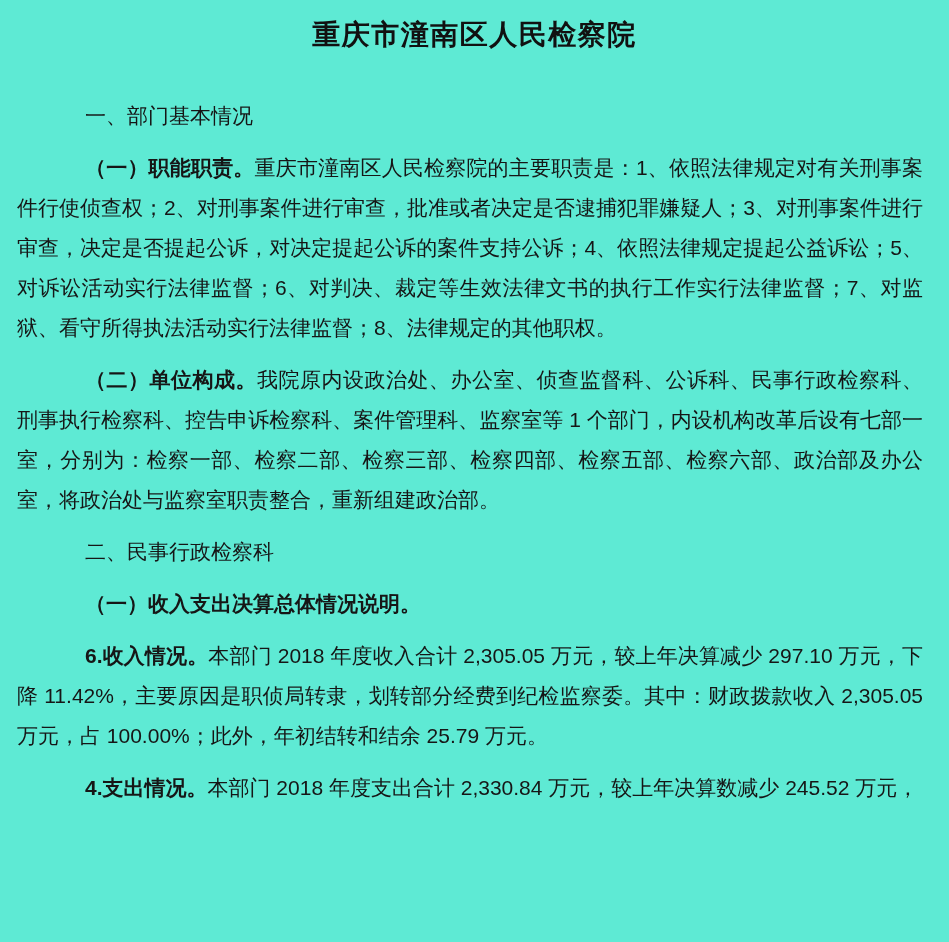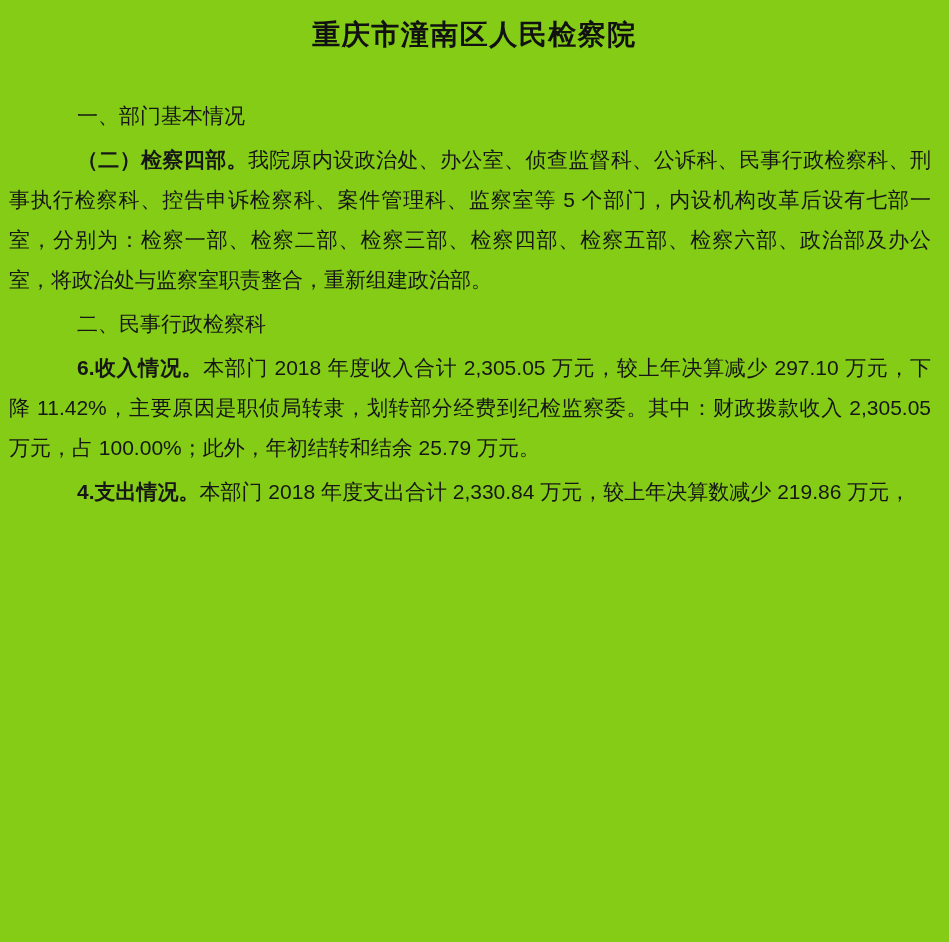--- a/index.html
+++ b/index.html
@@ -6,67 +6,69 @@
   body {
     width: 949px;
     height: 942px;
     background: #ffffff;
     overflow: hidden;
   }
   .page {
     position: relative;
     width: 949px;
     height: 942px;
-    background: #84cc16;
+    background: #5eead4;
     color: #161616;
     font-family: "Liberation Sans", "DejaVu Sans", sans-serif;
     overflow: hidden;
   }
   .doc-title {
     padding-top: 14px;
     text-align: center;
     font-size: 28px;
     line-height: 42px;
     font-weight: 600;
     letter-spacing: 1.5px;
     color: #111111;
   }
   .content {
     margin: 40px 14px 0 5px;
     font-size: 21px;
     line-height: 40px;
     color: #161616;
   }
   .content p {
-    margin: 4px;
+    margin: 12px;
     text-indent: 68px;
     text-align: justify;
   }
   .lead { font-weight: 700; }
   .bold-line { font-weight: 700; }
 </style>
 </head>
 <body>
 
 <div class="page">
 
   <div class="doc-title">
     <div>重庆市潼南区人民检察院</div>
   </div>
 
   <div class="content">
 
     <p>一、部门基本情况</p>
 
+    <p><span class="lead">（一）职能职责。</span><span>重庆市潼南区人民检察院的主要职责是：1、依照法律规定对有关刑事案件行使侦查权；2、对刑事案件进行审查，批准或者决定是否逮捕犯罪嫌疑人；3、对刑事案件进行审查，决定是否提起公诉，对决定提起公诉的案件支持公诉；4、依照法律规定提起公益诉讼；5、对诉讼活动实行法律监督；6、对判决、裁定等生效法律文书的执行工作实行法律监督；7、对监狱、看守所得执法活动实行法律监督；8、法律规定的其他职权。</span></p>
 
-    <p><span class="lead">（二）检察四部。</span><span>我院原内设政治处、办公室、侦查监督科、公诉科、民事行政检察科、刑事执行检察科、控告申诉检察科、案件管理科、监察室等 5 个部门，内设机构改革后设有七部一室，分别为：检察一部、检察二部、检察三部、检察四部、检察五部、检察六部、政治部及办公室，将政治处与监察室职责整合，重新组建政治部。</span></p>
+    <p><span class="lead">（二）单位构成。</span><span>我院原内设政治处、办公室、侦查监督科、公诉科、民事行政检察科、刑事执行检察科、控告申诉检察科、案件管理科、监察室等 1 个部门，内设机构改革后设有七部一室，分别为：检察一部、检察二部、检察三部、检察四部、检察五部、检察六部、政治部及办公室，将政治处与监察室职责整合，重新组建政治部。</span></p>
 
     <p>二、民事行政检察科</p>
 
+    <p class="bold-line">（一）收入支出决算总体情况说明。</p>
 
 
     <p><span class="lead">6.收入情况。</span><span>本部门 2018 年度收入合计 2,305.05 万元，较上年决算减少 297.10 万元，下降 11.42%，主要原因是职侦局转隶，划转部分经费到纪检监察委。其中：财政拨款收入 2,305.05 万元，占 100.00%；此外，年初结转和结余 25.79 万元。</span></p>
 
-    <p><span class="lead">4.支出情况。</span><span>本部门 2018 年度支出合计 2,330.84 万元，较上年决算数减少 219.86 万元，</span></p>
+    <p><span class="lead">4.支出情况。</span><span>本部门 2018 年度支出合计 2,330.84 万元，较上年决算数减少 245.52 万元，</span></p>
 
   </div>
 
 </div>
 
 </body></html>

